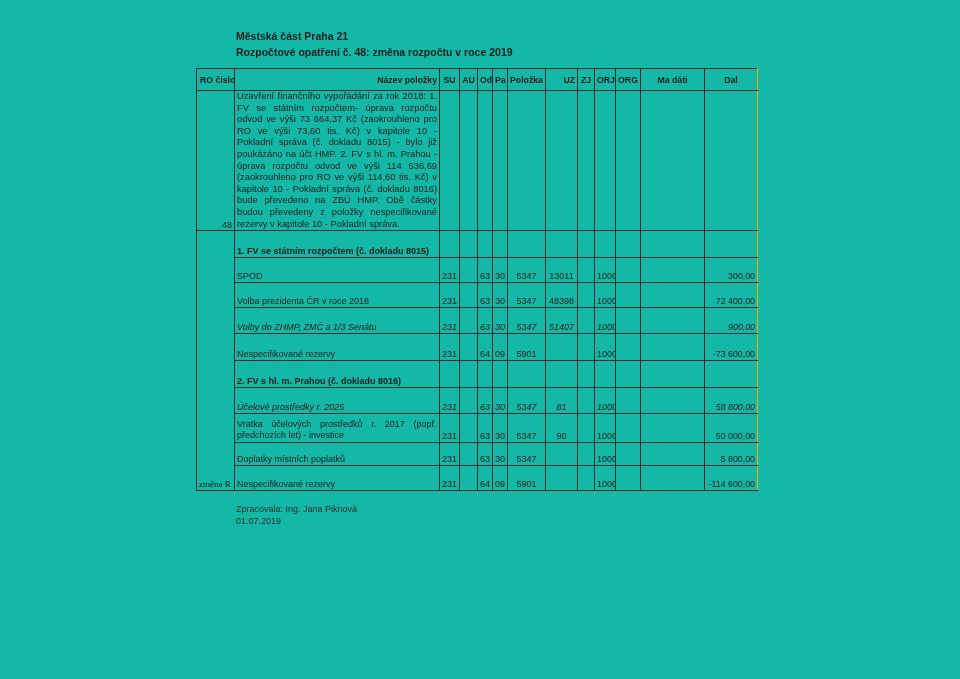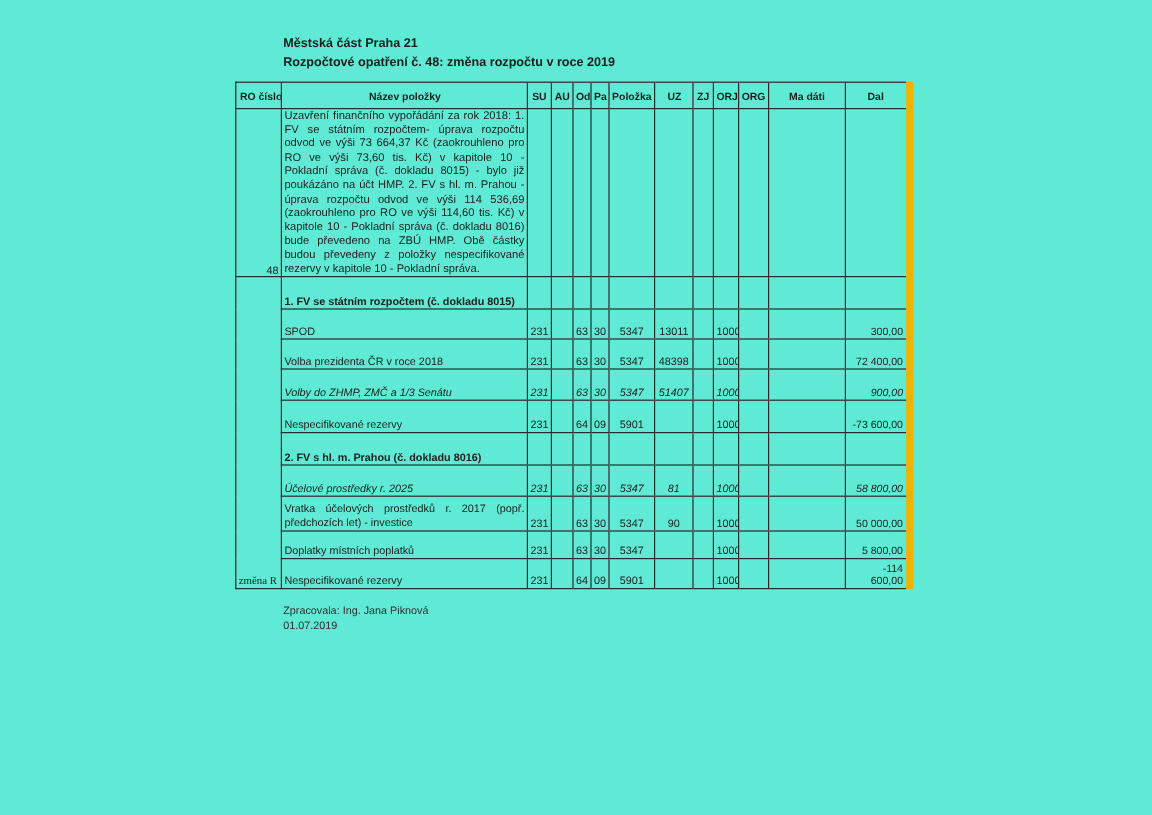--- a/index.html
+++ b/index.html
@@ -1,32 +1,32 @@
 <!DOCTYPE html>
 <html><head>
 <meta charset="utf-8">
 <style>
   * { margin:0; padding:0; box-sizing:border-box; }
   html,body { width:960px; height:679px; background:#ffffff; overflow:hidden;
               font-family:"Liberation Sans", sans-serif; color:#1c1c1c; }
-  #page { position:relative; width:960px; height:679px; background:#5eead4; }
+  #page { position:relative; width:960px; height:679px; background:#14b8a6; }
 
   .titles { position:absolute; left:236px; top:28px; }
   .title-line { font-size:10.5px; font-weight:bold; line-height:16px; white-space:nowrap; }
 
   table.budget { position:absolute; left:196px; top:68px; border-collapse:collapse;
                  table-layout:fixed; width:561px; font-size:9px; color:#1c1c1c; }
   table.budget td, table.budget th { border-left:1px solid #2a2a2a; padding:0 2px;
                  overflow:hidden; font-weight:normal; }
-  table.budget td:last-child, table.budget th:last-child { border-right:6px solid #eab308; }
+  table.budget td:last-child, table.budget th:last-child { border-right:1px solid #eab308; }
 
   tr.hdr th { border-top:1px solid #2a2a2a; border-bottom:1px solid #2a2a2a;
               font-weight:bold; font-size:8.7px; height:22px; vertical-align:middle;
               text-align:center; white-space:nowrap; }
-  tr.hdr th.c-ro, tr.hdr th.c-nazev, tr.hdr th.c-uz { text-align:center; padding-left:3px; }
+  tr.hdr th.c-ro, tr.hdr th.c-nazev, tr.hdr th.c-uz { text-align:right; padding-left:3px; }
 
   tr.row48 td { border-bottom:1px solid #2a2a2a; height:125px; vertical-align:bottom; }
   td.big-text { font-size:9.3px; font-weight:bold; line-height:11.6px; text-align:justify;
                 padding:3px 3px 2px 3px; vertical-align:top !important; }
   td.ro-48 { text-align:right; padding-right:7px; padding-bottom:2px; font-size:9px; }
 
   td.ro-span { vertical-align:top; text-align:left; padding:11px 0 0 5px; font-size:9px;
                border-bottom:1px solid #2a2a2a; }
 
   tr.item td { border-bottom:1px solid #2a2a2a; vertical-align:bottom; padding-bottom:1px; }

